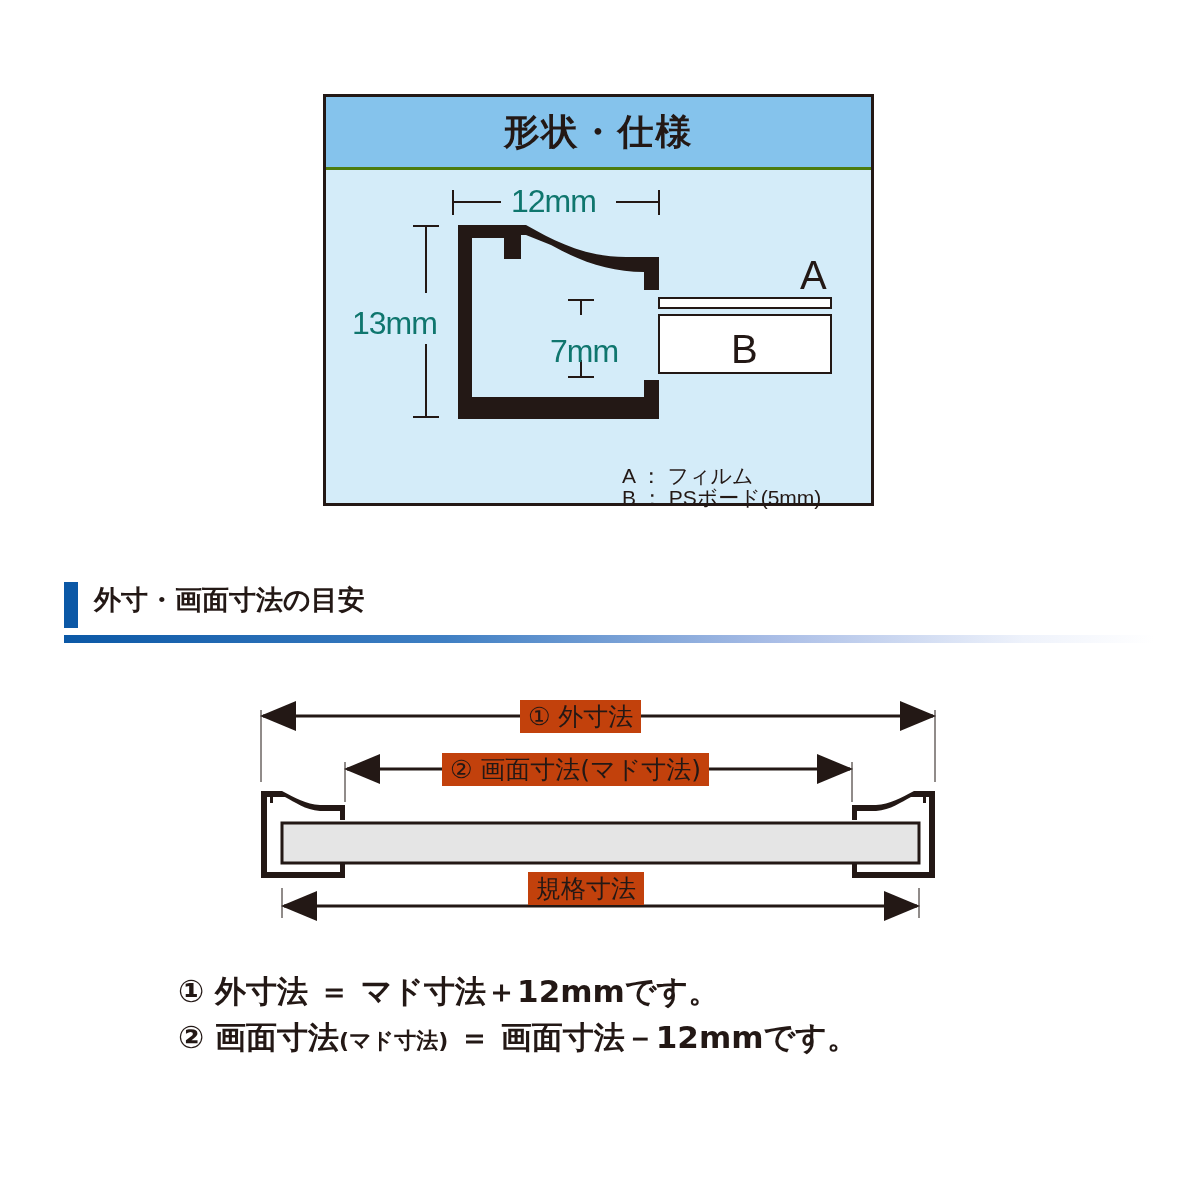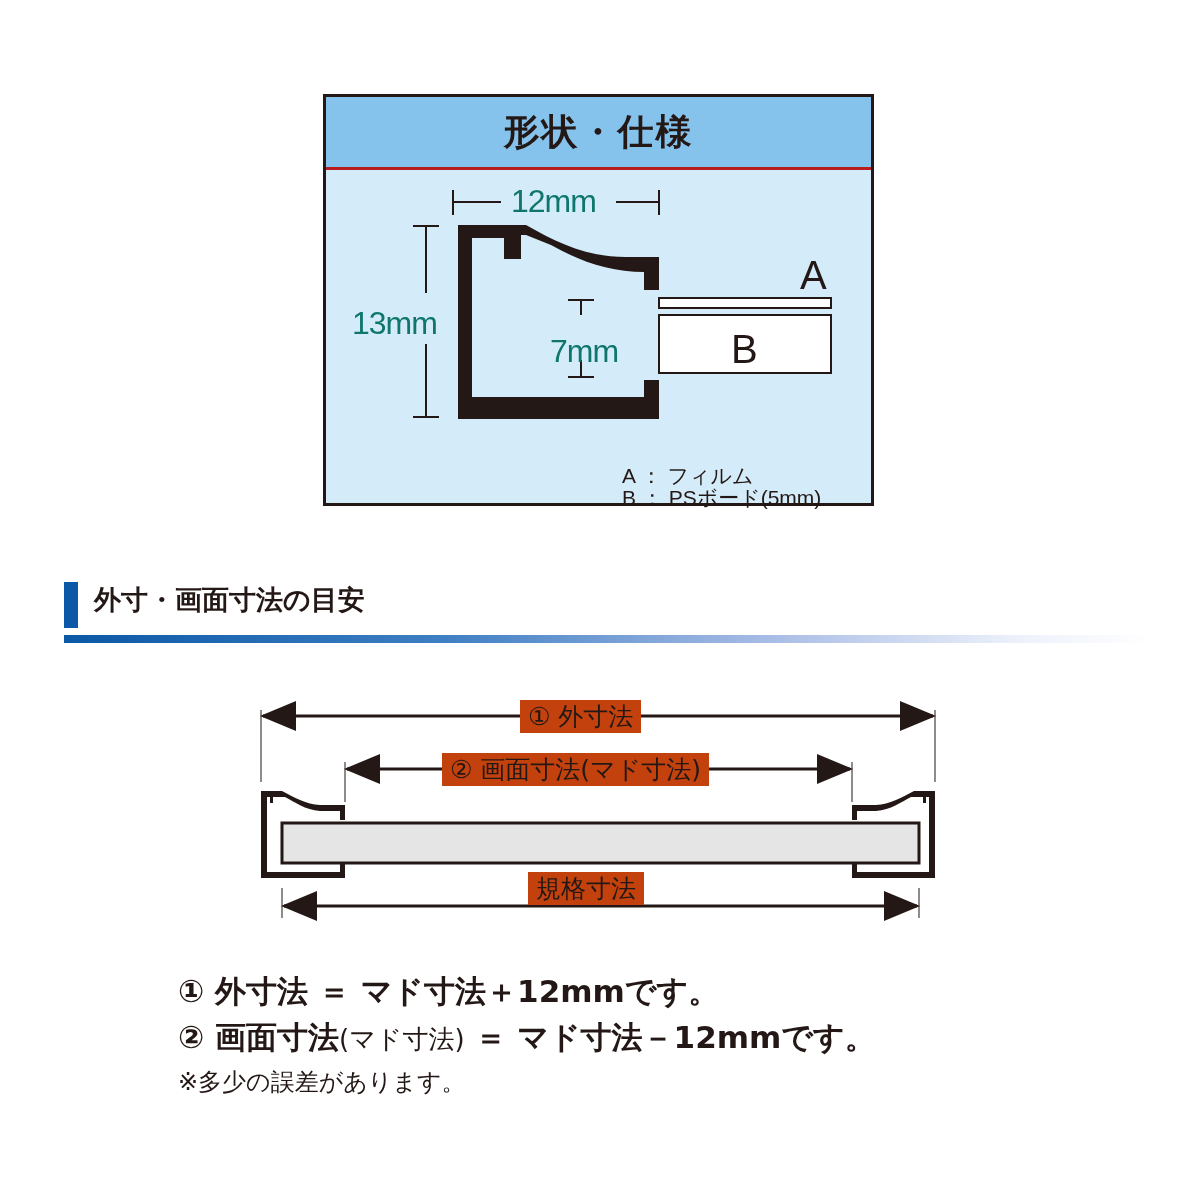--- a/index.html
+++ b/index.html
@@ -1,34 +1,34 @@
 <!DOCTYPE html>
 <html><head>
 <meta charset="utf-8">
 <style>
   html, body { margin: 0; padding: 0; background: #ffffff; }
   body { width: 1201px; height: 1201px; position: relative; overflow: hidden;
          font-family: "DejaVu Sans", "Liberation Sans", sans-serif; color: #231815; }
   .spec-box { position: absolute; left: 323px; top: 94px; width: 551px; height: 412px;
               border: 3px solid #231815; background: #d4ecf9; box-sizing: border-box; }
   .spec-header { position: absolute; left: 0; top: 0; right: 0; height: 70px; background: #85c3ec;
-                 border-bottom: 3px solid #b91c1c; display: flex; align-items: center; justify-content: center; }
+                 border-bottom: 3px solid #4d7c0f; display: flex; align-items: center; justify-content: center; }
   .spec-title { font-size: 36px; font-weight: bold; letter-spacing: 2px; color: #231815; }
   .abs { position: absolute; }
   .dim-text { font-family: "Liberation Sans", sans-serif; font-size: 32px; color: #0f766e; letter-spacing: -1px; }
   .legend { font-family: "Liberation Sans", sans-serif; font-size: 21px; line-height: 22px; color: #231815; margin-top: 28px; }
   .section-heading { position: absolute; left: 64px; top: 582px; height: 46px; display: flex; align-items: flex-start; }
   .section-bar { width: 14px; height: 46px; background: #0b58a6; margin-right: 16px; }
   .section-title { font-size: 27px; font-weight: bold; color: #231815; }
   .section-rule { position: absolute; left: 64px; top: 635px; width: 1090px; height: 8px;
                   background: linear-gradient(to right, #0b58a6 0%, #3f7fc3 35%, #a9bde6 65%, #eef2fb 88%, #ffffff 100%); }
   .diag2-label { font-size: 25px; color: #231815; background: #c2410c; padding: 0 8px; white-space: nowrap; }
   .notes { position: absolute; left: 178px; top: 968px; }
   .note-line { font-size: 31px; font-weight: bold; color: #231815; line-height: 46px; white-space: nowrap; }
-  .note-small { font-size: 26px; font-weight: normal; }
+  .note-small { font-size: 22px; font-weight: bold; }
   .note-foot { font-size: 24px; color: #231815; line-height: 40px; }
 </style>
 </head>
 <body>
 
 <div class="spec-box">
   <div class="spec-header">
     <span class="spec-title">形状・仕様</span>
   </div>
 
@@ -127,16 +127,15 @@
   <div class="note-line">
     <span>①</span>
     <span>外寸法</span>
     <span>＝</span>
     <span>マド寸法＋12mmです。</span>
   </div>
   <div class="note-line">
     <span>②</span>
     <span>画面寸法</span><span class="note-small">(マド寸法)</span>
     <span>＝</span>
-    <span>マド寸法－12mmです。</span>
+    <span>画面寸法－12mmです。</span>
   </div>
-  <div class="note-foot">※多少の誤差があります。</div>
 </div>
 
 </body></html>

